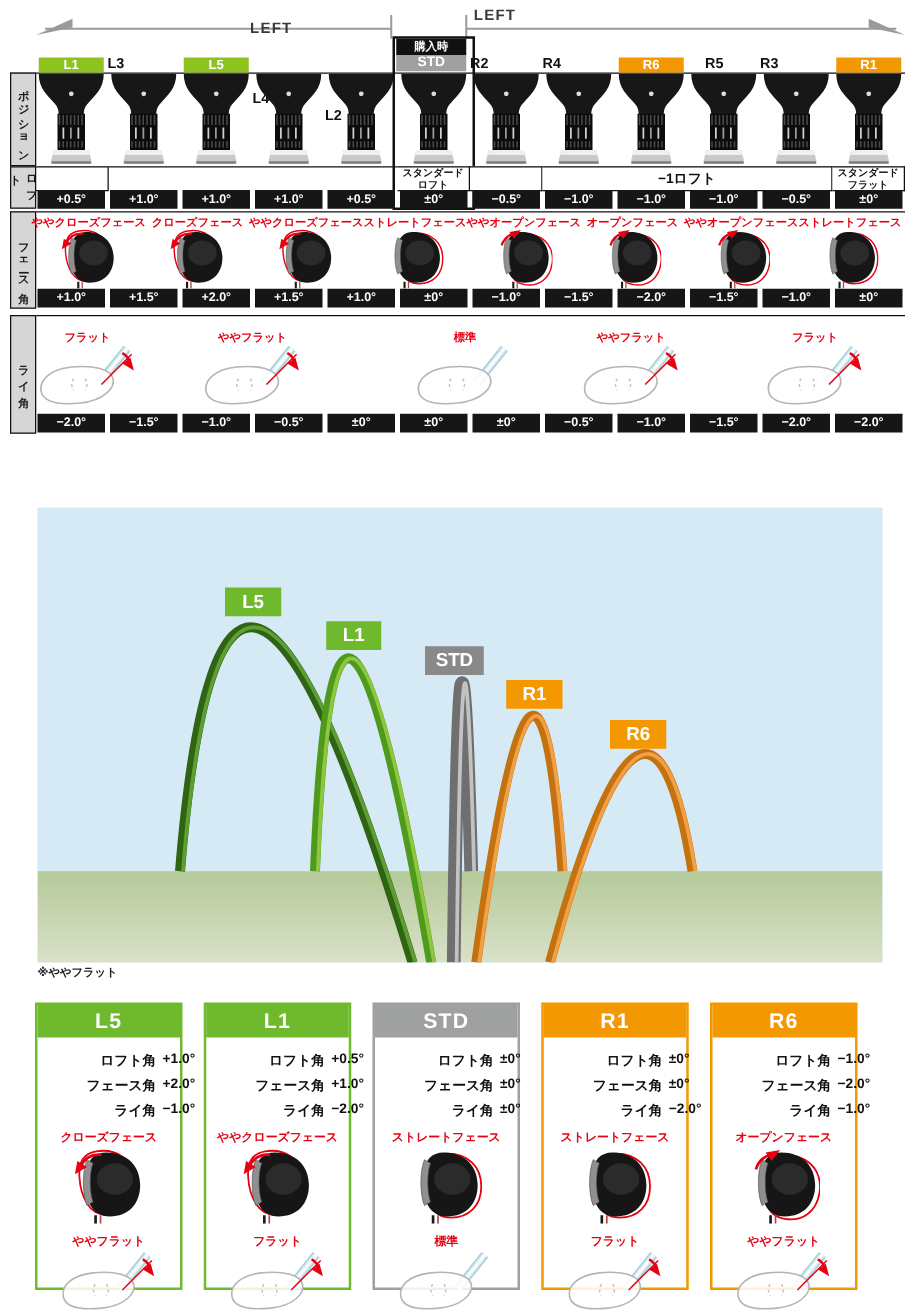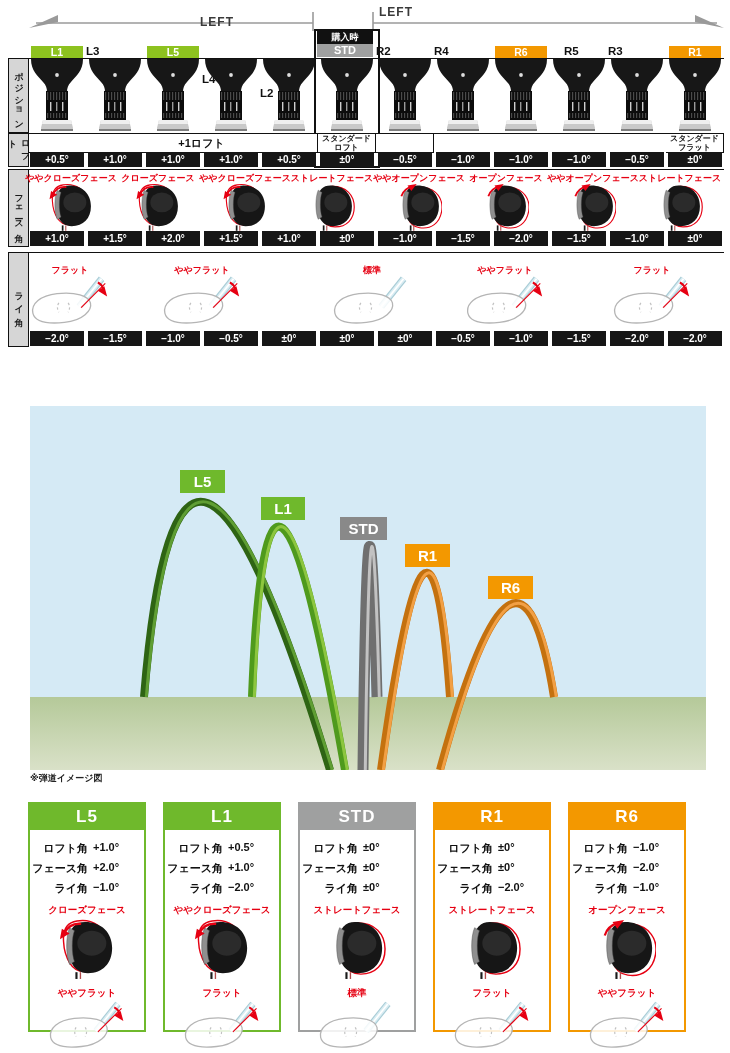--- a/index.html
+++ b/index.html
@@ -22,21 +22,21 @@
   .purchase{background:#111;color:#fff;font-size:9px;font-weight:bold;text-align:center;line-height:13px;}
   .stdbar{background:#9fa0a0;color:#fff;font-size:11px;font-weight:bold;text-align:center;line-height:13px;}
   #chart{background:#d5eaf5;}
   .traj-label{position:absolute;color:#fff;font-weight:bold;font-size:15px;
               display:flex;align-items:center;justify-content:center;}
   #note{font-size:9px;font-weight:bold;color:#222;}
   .card{position:absolute;width:114px;height:226px;background:#fff;border:2px solid;}
   .card-head{height:26px;display:flex;align-items:center;justify-content:center;
              color:#fff;font-size:17px;font-weight:bold;letter-spacing:1px;}
   .spec{display:grid;grid-template-columns:58px 1fr;column-gap:5px;row-gap:5px;
-        margin-top:11px;font-size:11px;font-weight:bold;color:#111;}
+        margin-top:11px;font-size:11px;font-weight:bold;color:#111;padding-left:37px;}
   .spec .l{text-align:right;}
   .spec .v{text-align:left;}
   .card .redlabel{font-size:9.5px;margin-top:8px;}
   .cent{display:flex;justify-content:center;}
 </style>
 </head>
 <body>
 
 <div id="page">
 
@@ -392,28 +392,28 @@
           <rect x="36" y="54" width="1.2" height="5" fill="#4a4a4a"></rect>
     <rect x="21" y="43" width="1.4" height="9" fill="#cfcfcf"></rect>
     <rect x="27" y="43" width="1.4" height="9" fill="#9a9a9a"></rect>
     <rect x="33" y="43" width="1.4" height="9" fill="#cfcfcf"></rect>
     <path d="M14,61 H42 L44,69 C44,71 42,72 40,72 H16 C14,72 12,71 12,69 Z" fill="#c9c9c9"></path>
     <path d="M14,61 H42 L43,65 H13 Z" fill="#efefef"></path>
     <rect x="12" y="70" width="32" height="2" fill="#7e7e7e"></rect>
   </svg>
       </div>
       <div class="groupcell first abs" style="left: 28px; top: 133px; width: 57px; height: 18px; font-size: 11px; line-height: 12px;"></div>
-      <div class="groupcell abs" style="left: 86px; top: 133px; width: 231px; height: 18px; font-size: 11px; line-height: 12px;">
-        <div>+1ロフト</div>
-      </div>
       <div class="groupcell abs" style="left: 318px; top: 133px; width: 57px; height: 18px; font-size: 8px; line-height: 9px;">
         <div>スタンダード</div>
         <div>ロフト</div>
       </div>
       <div class="groupcell abs" style="left: 376px; top: 133px; width: 57px; height: 18px; font-size: 11px; line-height: 12px;"></div>
+      <div class="groupcell abs" style="left: 434px; top: 133px; width: 231px; height: 18px; font-size: 11px; line-height: 12px;">
+        <div>−1ロフト</div>
+      </div>
       <div class="groupcell abs" style="left: 666px; top: 133px; width: 57px; height: 18px; font-size: 8px; line-height: 9px;">
         <div>スタンダード</div>
         <div>フラット</div>
       </div>
       <div class="stripcell abs" style="left: 30px; top: 152px; width: 54px; height: 15px;">+0.5°</div>
       <div class="stripcell abs" style="left: 88px; top: 152px; width: 54px; height: 15px;">+1.0°</div>
       <div class="stripcell abs" style="left: 146px; top: 152px; width: 54px; height: 15px;">+1.0°</div>
       <div class="stripcell abs" style="left: 204px; top: 152px; width: 54px; height: 15px;">+1.0°</div>
       <div class="stripcell abs" style="left: 262px; top: 152px; width: 54px; height: 15px;">+0.5°</div>
       <div class="stripcell abs" style="left: 320px; top: 152px; width: 54px; height: 15px;">±0°</div>
@@ -662,21 +662,21 @@
         </g>
         <path d="M351,364 Q400,10 420,291" fill="none" stroke="#c4710f" stroke-width="8"></path>
             <g transform="translate(2.3,0)">
           <path d="M351,364 Q400,10 420,291" fill="none" stroke="#f2a045" stroke-width="3"></path>
         </g>
         <path d="M410,364 Q489,72 524,291" fill="none" stroke="#c4710f" stroke-width="8"></path>
             <g transform="translate(2.3,0)">
           <path d="M410,364 Q489,72 524,291" fill="none" stroke="#f2a045" stroke-width="3"></path>
         </g>
   </svg><div class="traj-label abs" style="left: 150px; top: 64px; width: 45px; height: 23px; background: rgb(111, 185, 44);">L5</div><div class="traj-label abs" style="left: 231px; top: 91px; width: 44px; height: 23px; background: rgb(111, 185, 44);">L1</div><div class="traj-label abs" style="left: 310px; top: 111px; width: 47px; height: 23px; background: rgb(137, 137, 137);">STD</div><div class="traj-label abs" style="left: 375px; top: 138px; width: 45px; height: 23px; background: rgb(243, 152, 0);">R1</div><div class="traj-label abs" style="left: 458px; top: 170px; width: 45px; height: 23px; background: rgb(243, 152, 0);">R6</div></div>
-  <div id="note" class="abs" style="left:30px;top:772px;">※弾道イメージ図</div>
+  <div id="note" class="abs" style="left:30px;top:772px;">※ややフラット</div>
 
   <div id="cards">
       <div class="card" style="left: 28px; top: 802px; border-color: rgb(111, 185, 44);">
     <div class="card-head" style="background:#6fb92c">L5</div>
     <div class="spec">
       <div class="l">ロフト角</div>
           <div class="v">+1.0°</div>
       <div class="l">フェース角</div>
           <div class="v">+2.0°</div>
       <div class="l">ライ角</div>

